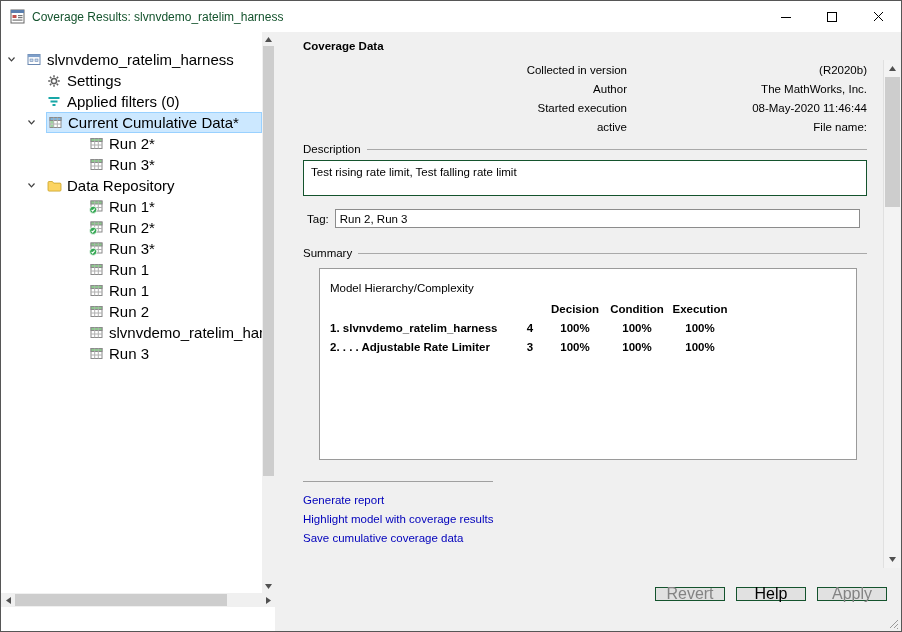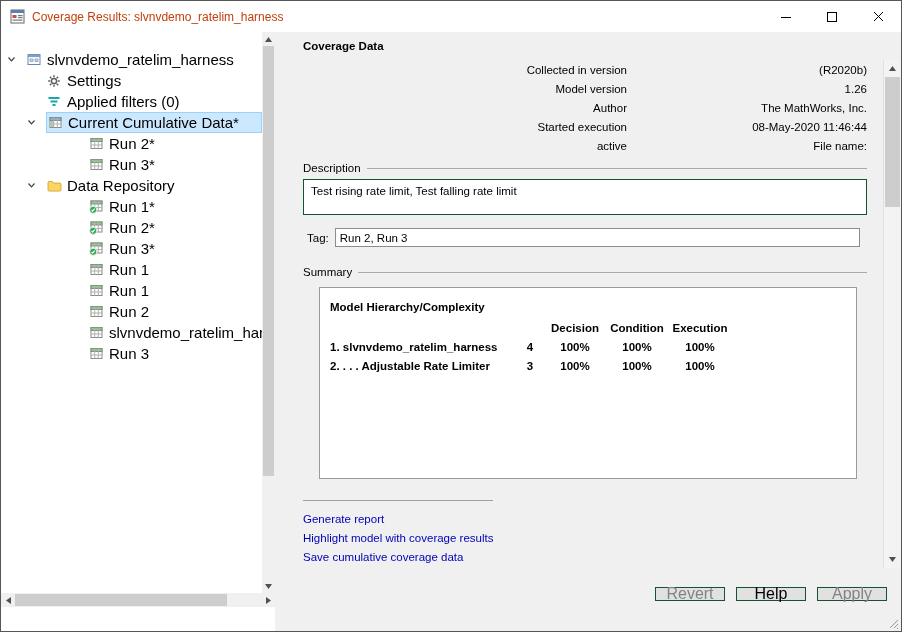--- a/index.html
+++ b/index.html
@@ -1,21 +1,21 @@
 <!DOCTYPE html>
 <html><head>
 <meta charset="utf-8">
 <style>
   html,body{margin:0;padding:0;background:#d8d8d8;font-family:"Liberation Sans",sans-serif;}
   .window{width:902px;height:632px;box-sizing:border-box;border:1px solid #565656;background:#fff;
           display:flex;flex-direction:column;overflow:hidden;position:relative;}
   
   .titlebar{flex:0 0 31px;display:flex;align-items:center;background:#fff;padding-left:9px;}
   .app-icon{display:flex;align-items:center;}
-  .title{margin-left:7px;font-size:12px;color:#c2410c;white-space:nowrap;}
+  .title{margin-left:7px;font-size:12px;color:#14532d;white-space:nowrap;}
   .win-controls{margin-left:auto;display:flex;height:100%;}
   .win-btn{width:46px;height:100%;display:flex;align-items:center;justify-content:center;cursor:default;}
   
   .main{flex:1;display:flex;min-height:0;}
   
   .tree-panel{flex:0 0 274px;position:relative;background:#fff;}
   .tree{position:absolute;left:0;top:0;right:13px;bottom:38px;padding-top:17px;overflow:hidden;font-size:15px;}
   .tree-row{height:21px;display:flex;align-items:center;white-space:nowrap;}
   .lvl0{padding-left:5px}.lvl1{padding-left:25px}.lvl2{padding-left:67px}
   .chev{flex:0 0 20px;display:flex;align-items:center;}
@@ -44,21 +44,21 @@
   .gline{flex:1;border-top:1px solid #a9a9a9;margin-top:1px;}
   .desc-box{width:564px;height:36px;box-sizing:border-box;margin-top:4px;background:#fff;
             border:1px solid #14532d;padding:5px 7px;overflow:hidden;}
   .tag-row{display:flex;align-items:center;margin-top:13px;}
   .tag-label{padding-left:4px;margin-right:6px;}
   .tag-input{width:525px;height:19px;box-sizing:border-box;border:1px solid #8c8c8c;background:#fff;
              font-family:inherit;font-size:11.5px;padding:0 4px;color:#000;}
   .summary-grouprow{margin-top:17px;}
   .summary-box{width:538px;height:192px;box-sizing:border-box;margin:8px 0 0 16px;background:#fff;
                border:1px solid #9a9a9a;padding:13px 10px;}
-  .tbl-title{font-weight:bold;}
+  .tbl-title{font-weight:normal;}
   .tbl-grid{display:grid;grid-template-columns:186px 28px 62px 62px 64px;align-items:center;}
   .tbl-head{margin-top:9px;font-weight:bold;}
   .tbl-row{margin-top:7px;font-weight:bold;}
   .cell-c{text-align:center;}
   .sep-line{width:190px;border-top:1px solid #a0a0a0;margin-top:21px;}
   .links{margin-top:9px;}
   .link{display:block;color:#0000bb;height:19px;line-height:19px;text-decoration:none;cursor:pointer;}
   .button-row{position:absolute;right:14px;bottom:30px;display:flex;gap:11px;}
   .btn{width:70px;height:14px;background:#e1e1e1;border:1px solid #14532d;display:flex;align-items:center;
        justify-content:center;font-size:16px;font-family:inherit;color:#000;cursor:default;}
@@ -398,24 +398,20 @@
     <div class="right-panel">
       <div class="content">
         <div class="panel-title">Coverage Data</div>
 
         <div class="fields">
           <div class="field-row">
             <span>Collected in version</span>
             <span>(R2020b)</span>
           </div>
           <div class="field-row">
-            <span>Model version</span>
-            <span>1.26</span>
-          </div>
-          <div class="field-row">
             <span>Author</span>
             <span>The MathWorks, Inc.</span>
           </div>
           <div class="field-row">
             <span>Started execution</span>
             <span>08-May-2020 11:46:44</span>
           </div>
           <div class="field-row">
             <span>active</span>
             <span>File name:</span>

